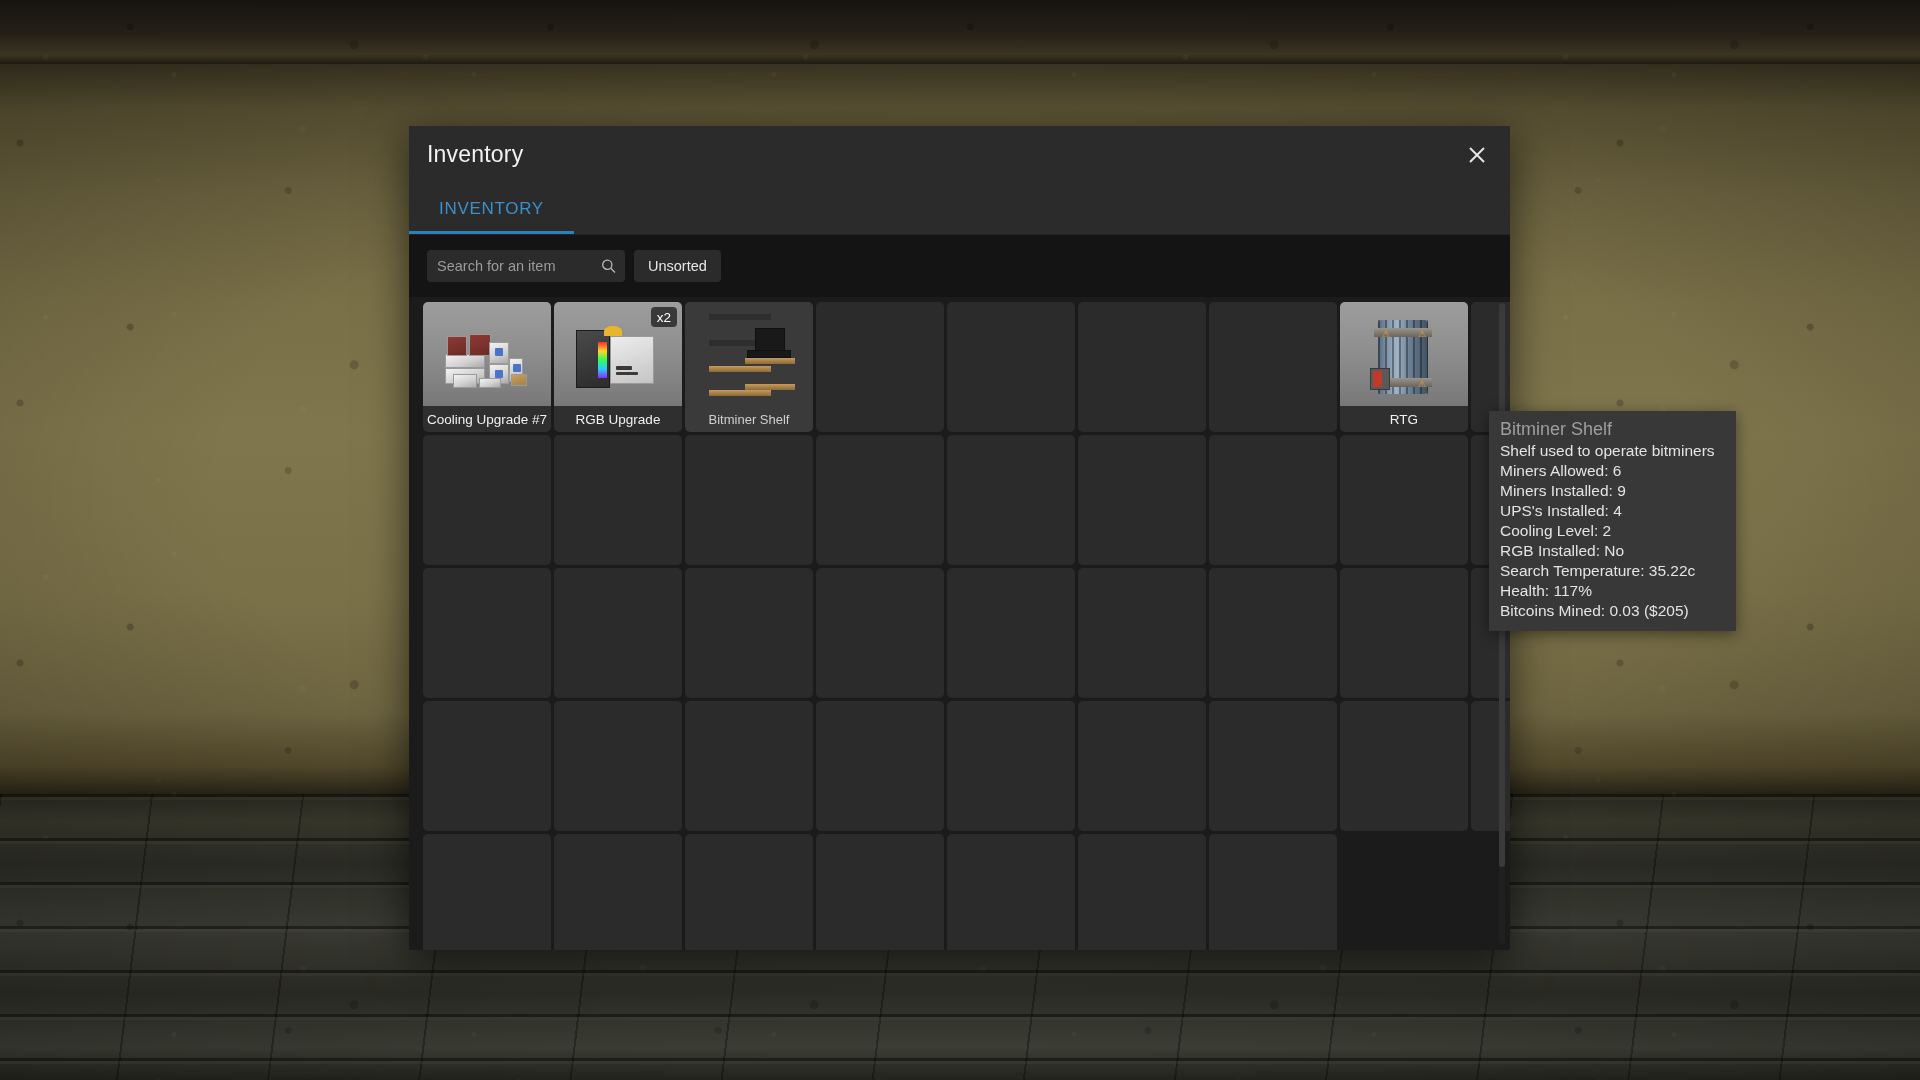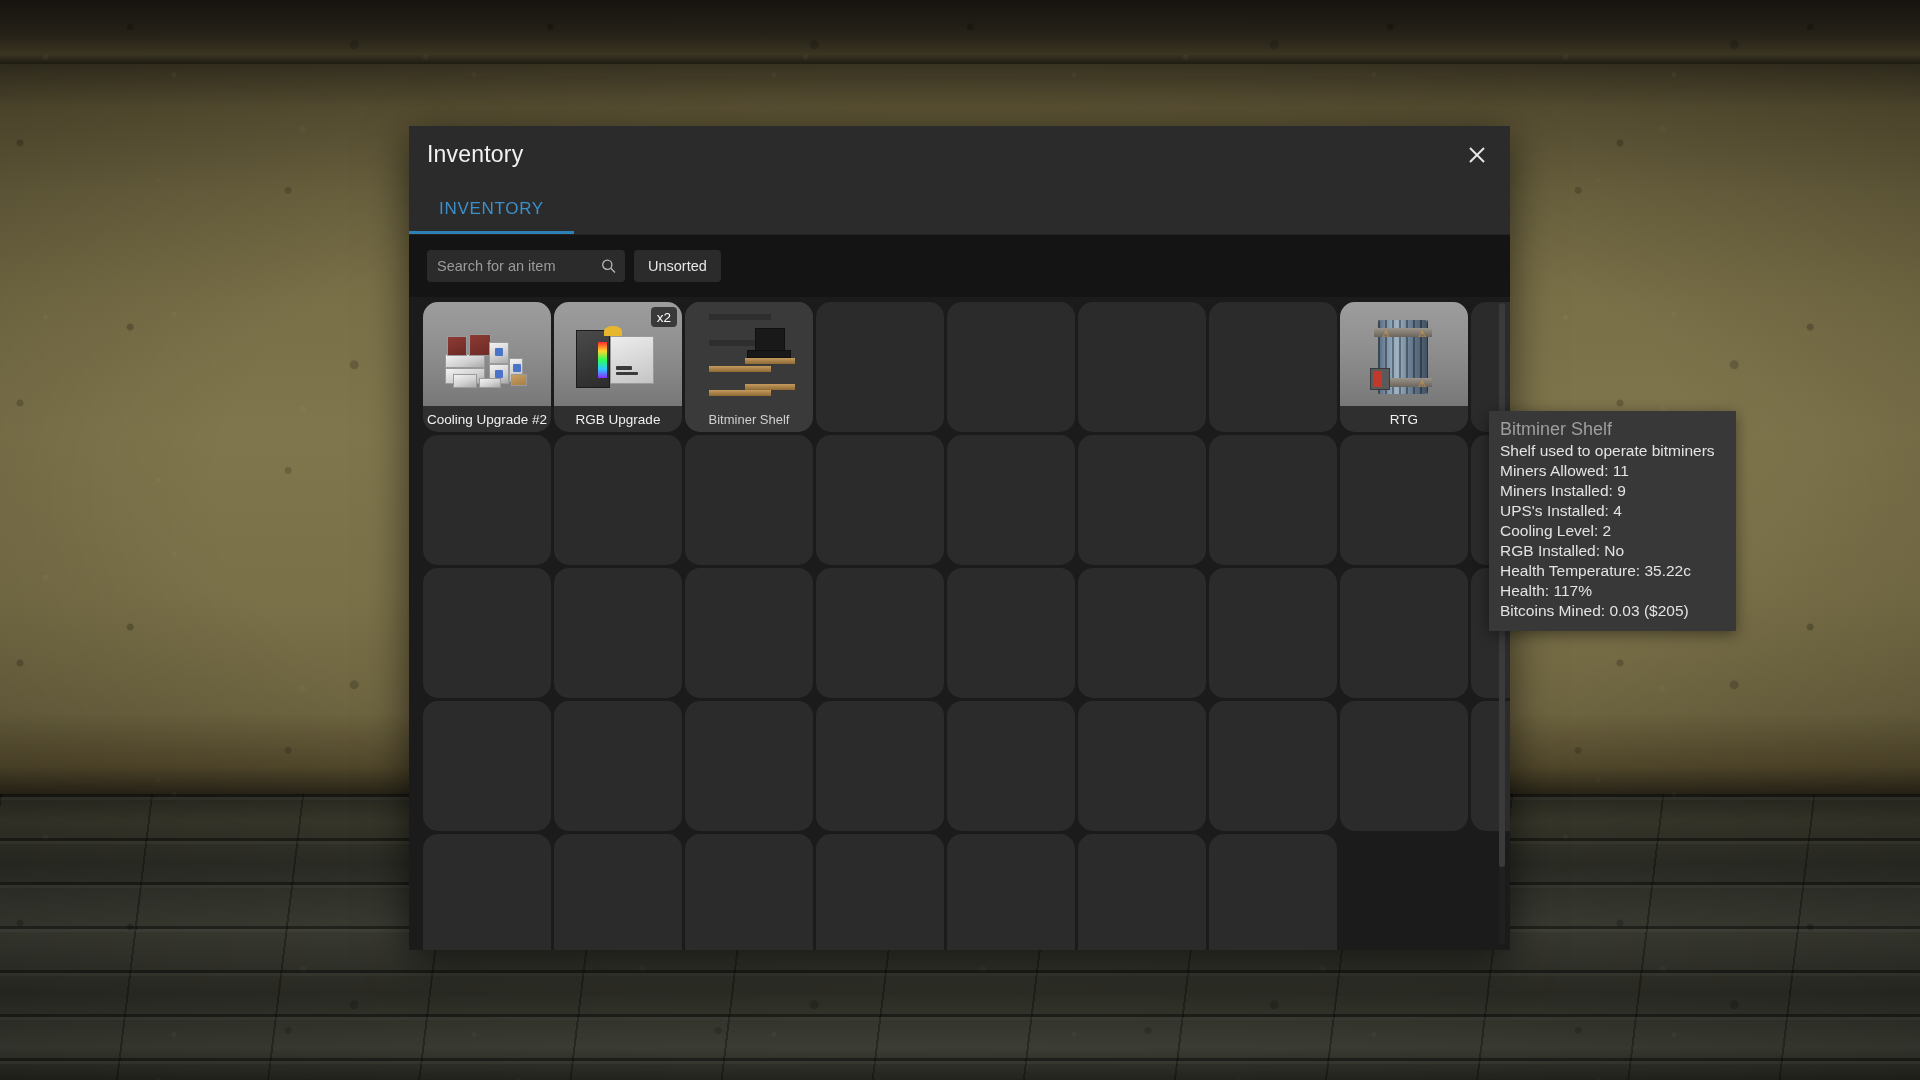--- a/index.html
+++ b/index.html
@@ -188,21 +188,21 @@
   }
   .grid {
     display: grid;
     grid-template-columns: repeat(9, 128px);
     grid-auto-rows: 130px;
     gap: 3px;
   }
   .slot {
     position: relative;
     background: #2b2b2b;
-    border-radius: 15px;
+    border-radius: 5px;
     overflow: hidden;
   }
   .slot.filled { background: #2f2f2f; }
   .slot.hovered { background: #3a3a3a; }
 
   .slot-art {
     position: absolute;
     left: 0; right: 0; top: 0; height: 104px;
     background: linear-gradient(to bottom, #9d9d9d 0%, #8f8f8f 45%, #787878 100%);
     display: flex; align-items: center; justify-content: center;
@@ -377,21 +377,21 @@
                 <div class="box " style="left:66px;top:62px;width:20px;height:20px"></div>
                 <div class="box " style="left:86px;top:56px;width:14px;height:24px"></div>
                 <div class="box tan" style="left:88px;top:72px;width:16px;height:12px"></div>
                 <div class="box " style="left:30px;top:72px;width:24px;height:14px"></div>
                 <div class="box " style="left:56px;top:76px;width:22px;height:10px"></div>
                 <div class="box-lbl" style="left:72px;top:46px"></div>
                 <div class="box-lbl" style="left:72px;top:68px"></div>
                 <div class="box-lbl" style="left:90px;top:62px"></div>
               </div>
             </div>
-            <div class="slot-name">Cooling Upgrade #2</div>
+            <div class="slot-name">Cooling Upgrade #7</div>
           </div>
           <div class="slot filled">
             <div class="slot-art">
               <div class="art">
                 <div class="pc"></div>
                 <div class="pc-rgb"></div>
                 <div class="pc-box"></div>
                 <div class="box-lbl" style="left:62px;top:64px;width:16px;height:4px;background:#3a3a3a"></div>
                 <div class="box-lbl" style="left:62px;top:70px;width:22px;height:3px;background:#3a3a3a"></div>
                 <div style="position:absolute;left:50px;top:24px;width:18px;height:10px;background:#e8b62c;border-radius:50% 50% 0 0"></div>
@@ -477,25 +477,25 @@
 
       <div class="scrollbar-track">
         <div class="scrollbar-thumb"></div>
       </div>
     </div>
 
     <div class="tooltip" id="item-tooltip">
       <div class="tt-title">Bitminer Shelf</div>
       <div id="tt-lines">
           <div class="tt-line">Shelf used to operate bitminers</div>
-          <div class="tt-line">Miners Allowed: 11</div>
+          <div class="tt-line">Miners Allowed: 6</div>
           <div class="tt-line">Miners Installed: 9</div>
           <div class="tt-line">UPS's Installed: 4</div>
           <div class="tt-line">Cooling Level: 2</div>
           <div class="tt-line">RGB Installed: No</div>
-          <div class="tt-line">Health Temperature: 35.22c</div>
+          <div class="tt-line">Search Temperature: 35.22c</div>
           <div class="tt-line">Health: 117%</div>
           <div class="tt-line">Bitcoins Mined: 0.03 ($205)</div>
         </div>
     </div>
 
   </div>
 </div>
 
 </body></html>

